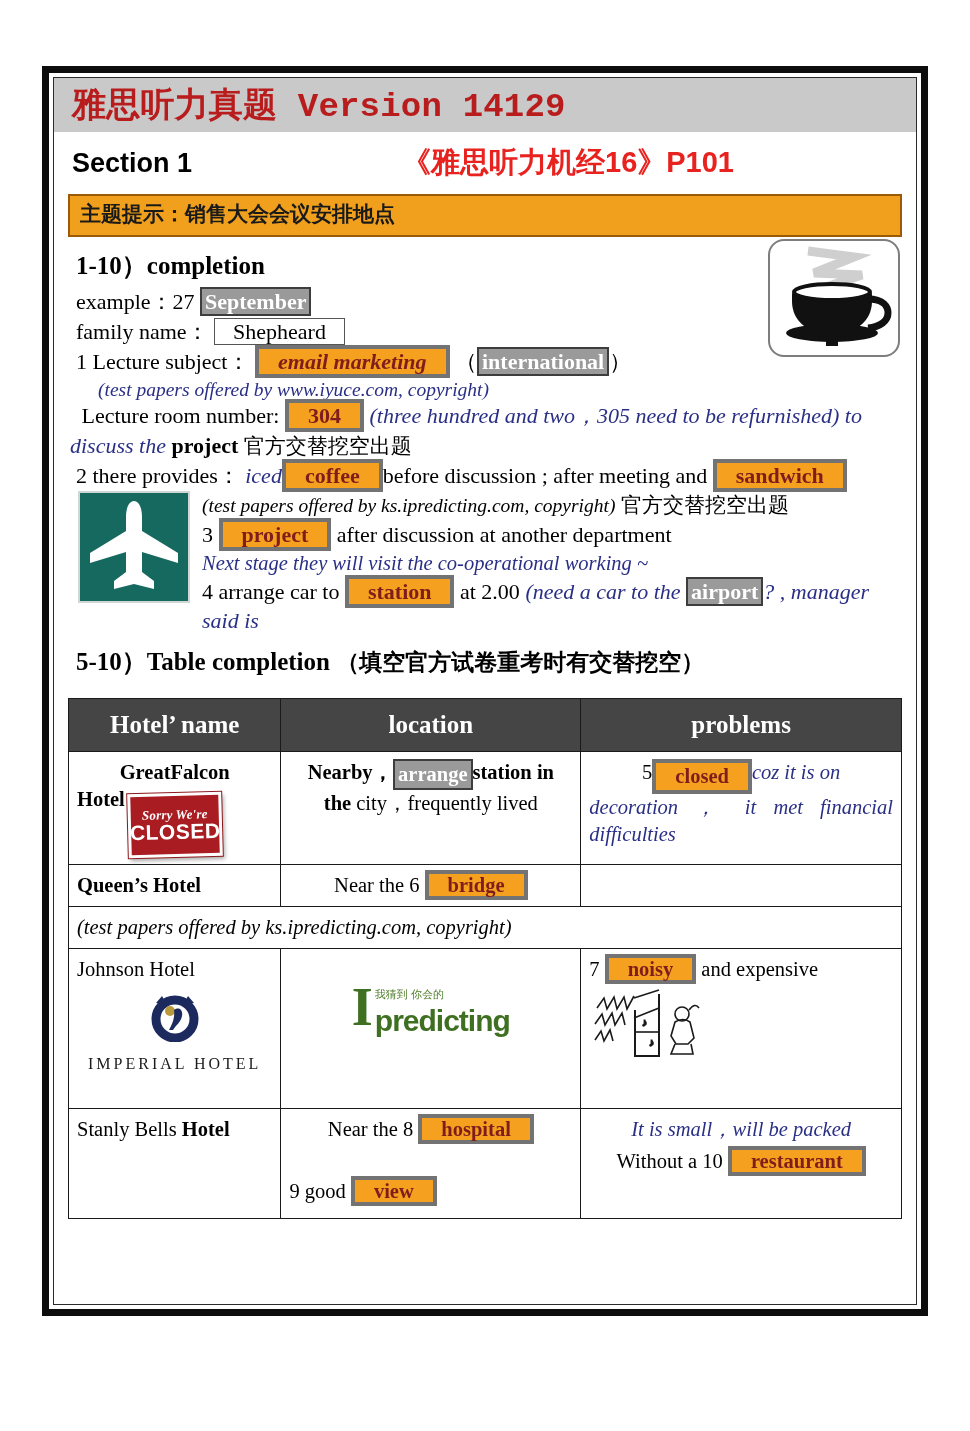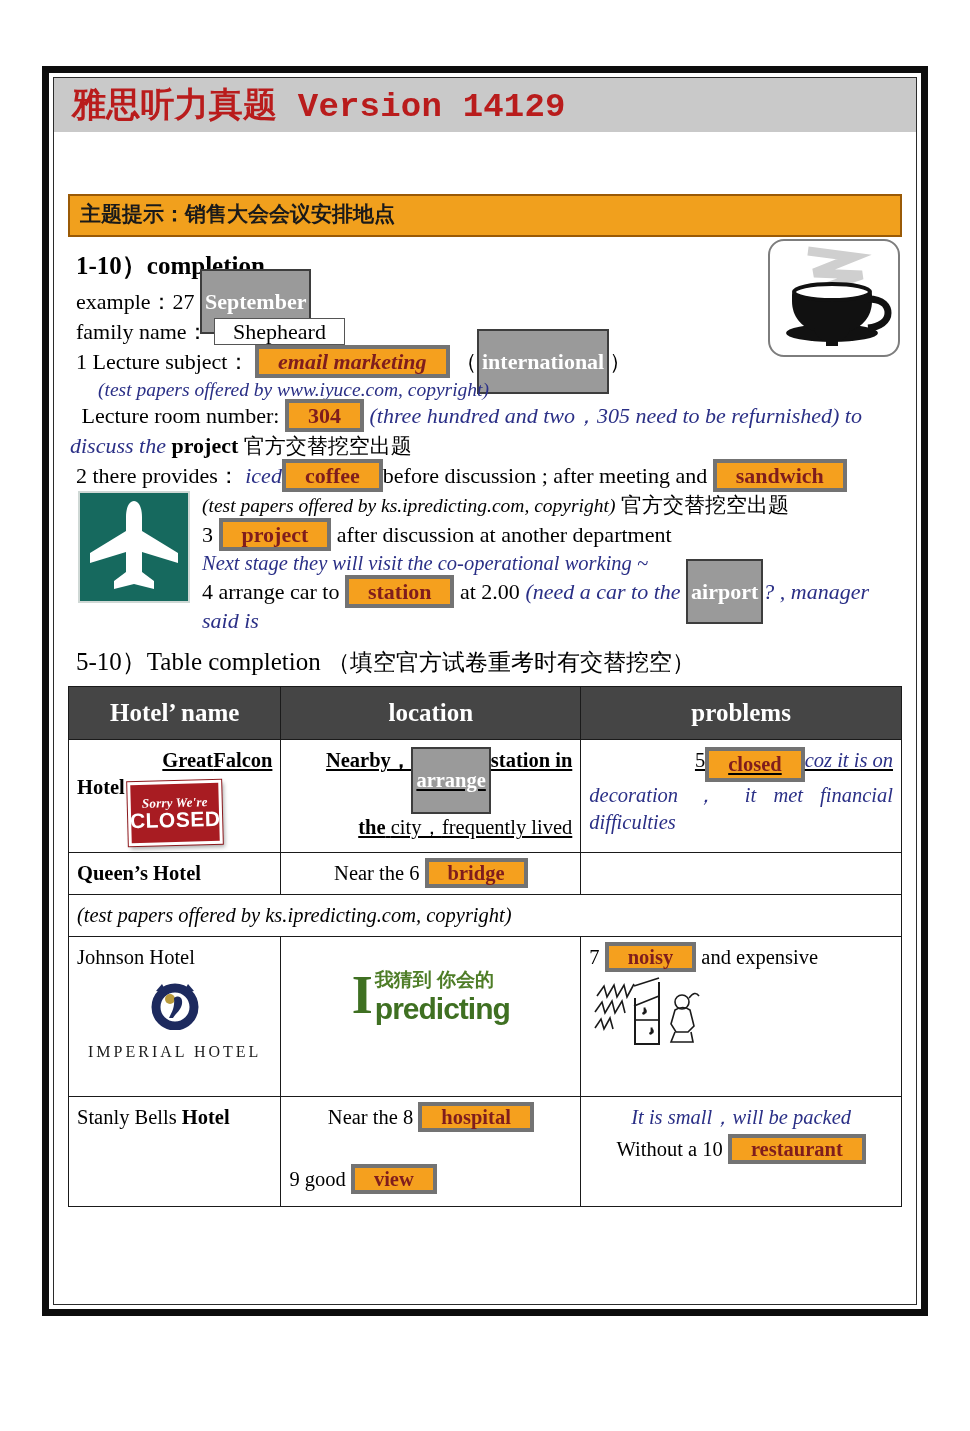--- a/index.html
+++ b/index.html
@@ -135,21 +135,21 @@
     color: #7f1d1d;
     border: 4px solid #737373;
     padding: 0 19px;
     font-weight: bold;
     font-style: normal;
   }
   .hl-g {
     background: #9a9a9a;
     color: #ffffff;
     border: 2px solid #3d3d3d;
-    padding: 18px 3px;
+    padding: 0 3px;
     font-weight: bold;
     font-style: normal;
   }
   .hl-box {
     border: 1px solid #555;
     padding: 0 18px;
     background: #fff;
     color: #000;
   }
   .hl-o.ital, .hl-g.ital { font-style: italic; }
@@ -173,23 +173,23 @@
     top: 0px;
     width: 112px;
     height: 112px;
     background: #16695e;
     border: 2px solid #cfd8d5;
     box-sizing: border-box;
   }
 
   
   .tblhead {
-    font-weight: normal;
+    font-weight: bold;
     font-size: 25px;
-    margin: 10px 0 8px 6px;
+    margin: 10px 0 20px 6px;
   }
   table.main {
     width: calc(100% - 28px);
     margin: 0 14px 10px 14px;
     border-collapse: collapse;
     table-layout: fixed;
   }
   table.main th {
     background: #454545;
     color: #ffffff;
@@ -206,22 +206,21 @@
     font-size: 20.5px;
     color: #000;
     line-height: 1.32;
   }
   .col1 { width: 25.5%; }
   .col2 { width: 36%; }
   .col3 { width: 38.5%; }
 
   .spread {
     display: flex;
-    justify-content: flex-end;
-    text-decoration: underline;
+    justify-content: center;
   }
   .justify { text-align: justify; text-align-last: justify; }
   .copyrow td {
     font-style: italic;
     font-size: 20px;
     padding: 6px 8px;
   }
 
   
   .closed-sign {
@@ -259,35 +258,37 @@
     font-weight: bold; font-size: 54px; color: #3f7022;
     line-height: .85; margin-right: 2px;
   }
   .iplogo .ipr {
     font-family: "Liberation Sans", sans-serif;
     font-weight: bold; font-size: 30px; color: #3f7022;
     letter-spacing: -1px; line-height: 1;
   }
   .iplogo .ipcn {
     font-family: "Liberation Sans", sans-serif;
-    font-weight: bold; font-size: 19px; color: #4e7d27;
+    font-weight: normal; font-size: 11px; color: #4e7d27;
     line-height: 1;
   }
 </style>
 </head>
 <body>
 
 <div class="page">
  <div class="page-inner">
 
   <div class="titlebar">
     <span class="t">雅思听力真题 Version 14129</span>
   </div>
 
   <div class="sectionrow">
+    <span class="sec">Section 1</span>
+    <span class="red">《雅思听力机经16》P101</span>
   </div>
 
   <div class="banner">
     <div class="cn">主题提示：销售大会会议安排地点</div>
   </div>
 
   <div class="body">
 
     <div class="coffee">
       <svg width="126" height="112" viewBox="0 0 126 112">

